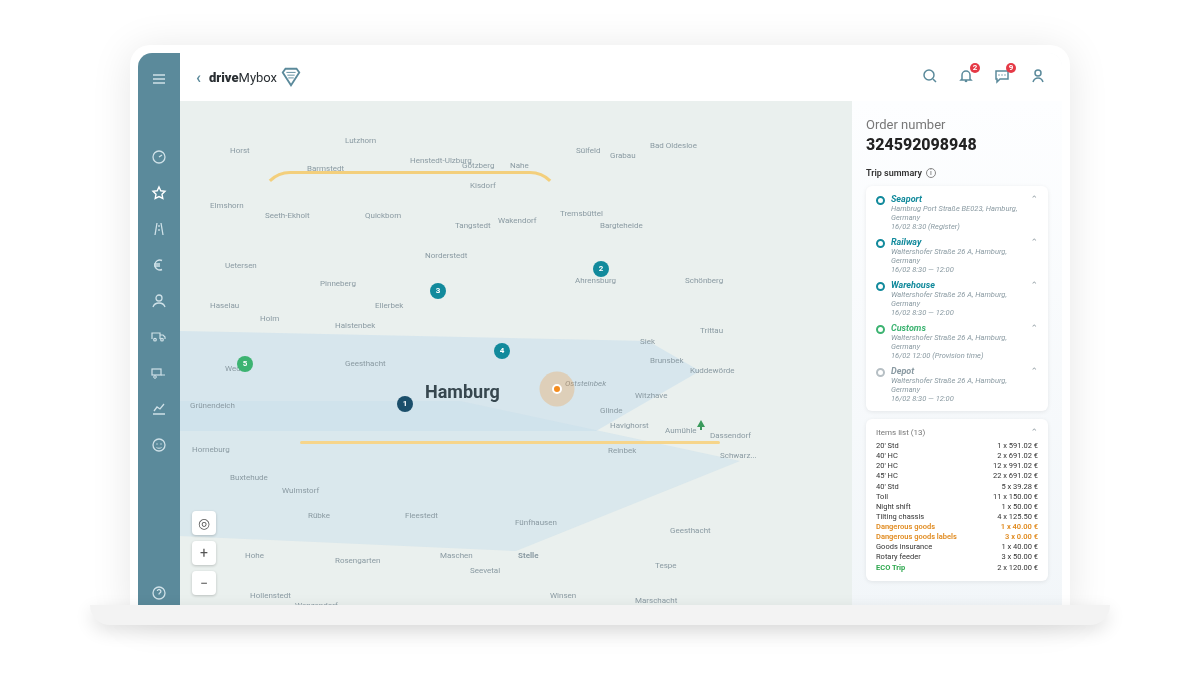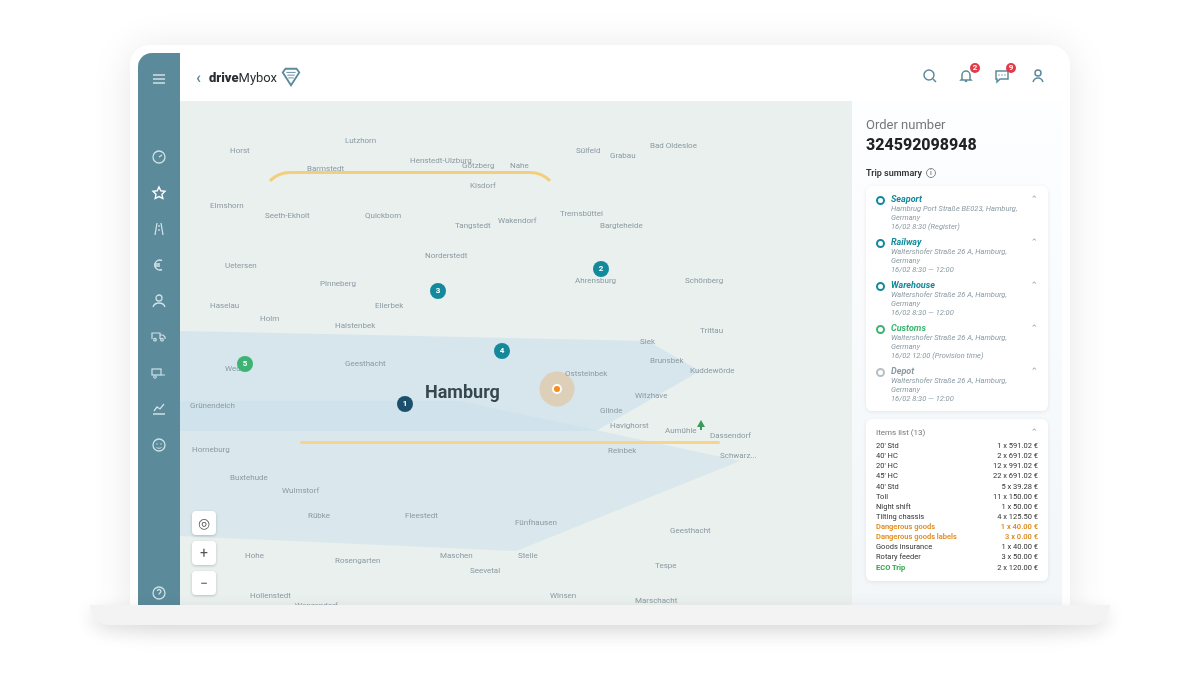--- a/index.html
+++ b/index.html
@@ -182,42 +182,42 @@
               <div class="place" style="left: 505px; top: 175px;">Schönberg</div>
               <div class="place" style="left: 30px; top: 200px;">Haselau</div>
               <div class="place" style="left: 80px; top: 213px;">Holm</div>
               <div class="place" style="left: 195px; top: 200px;">Ellerbek</div>
               <div class="place" style="left: 155px; top: 220px;">Halstenbek</div>
               <div class="place" style="left: 460px; top: 236px;">Siek</div>
               <div class="place" style="left: 520px; top: 225px;">Trittau</div>
               <div class="place" style="left: 470px; top: 255px;">Brunsbek</div>
               <div class="place" style="left: 45px; top: 263px;">Wedel</div>
               <div class="place" style="left: 165px; top: 258px;">Geesthacht</div>
-              <div class="place" style="left: 385px; top: 268px;">Oststeinbek</div>
+              <div class="place" style="left: 385px; top: 278px; font-style: italic;">Oststeinbek</div>
               <div class="place" style="left: 510px; top: 265px;">Kuddewörde</div>
               <div class="place" style="left: 455px; top: 290px;">Witzhave</div>
               <div class="place" style="left: 10px; top: 300px;">Grünendeich</div>
               <div class="place" style="left: 420px; top: 305px;">Glinde</div>
               <div class="place" style="left: 430px; top: 320px;">Havighorst</div>
               <div class="place" style="left: 485px; top: 325px;">Aumühle</div>
               <div class="place" style="left: 530px; top: 330px;">Dassendorf</div>
               <div class="place" style="left: 12px; top: 344px;">Horneburg</div>
               <div class="place" style="left: 428px; top: 345px;">Reinbek</div>
               <div class="place" style="left: 540px; top: 350px;">Schwarz...</div>
               <div class="place" style="left: 50px; top: 372px;">Buxtehude</div>
               <div class="place" style="left: 102px; top: 385px;">Wulmstorf</div>
               <div class="place" style="left: 128px; top: 410px;">Rübke</div>
               <div class="place" style="left: 225px; top: 410px;">Fleestedt</div>
               <div class="place" style="left: 335px; top: 417px;">Fünfhausen</div>
               <div class="place" style="left: 490px; top: 425px;">Geesthacht</div>
               <div class="place" style="left: 65px; top: 450px;">Hohe</div>
               <div class="place" style="left: 155px; top: 455px;">Rosengarten</div>
               <div class="place" style="left: 260px; top: 450px;">Maschen</div>
               <div class="place" style="left: 290px; top: 465px;">Seevetal</div>
-              <div class="place" style="left: 338px; top: 450px;">Stelle</div>
+              <div class="place" style="left: 338px; top: 450px; font-weight: bold;">Stelle</div>
               <div class="place" style="left: 475px; top: 460px;">Tespe</div>
               <div class="place" style="left: 70px; top: 490px;">Hollenstedt</div>
               <div class="place" style="left: 115px; top: 500px;">Wenzendorf</div>
               <div class="place" style="left: 370px; top: 490px;">Winsen</div>
               <div class="place" style="left: 455px; top: 495px;">Marschacht</div>
               <div class="place" style="left: 150px; top: 515px;">Buchholz i.d.</div>
               <div class="place" style="left: 265px; top: 515px;">Ohlendorf</div>
               <div class="place" style="left: 385px; top: 515px;">Handorf</div>
             </div>
       <div class="city" style="left:245px;top:280px;">Hamburg</div>

